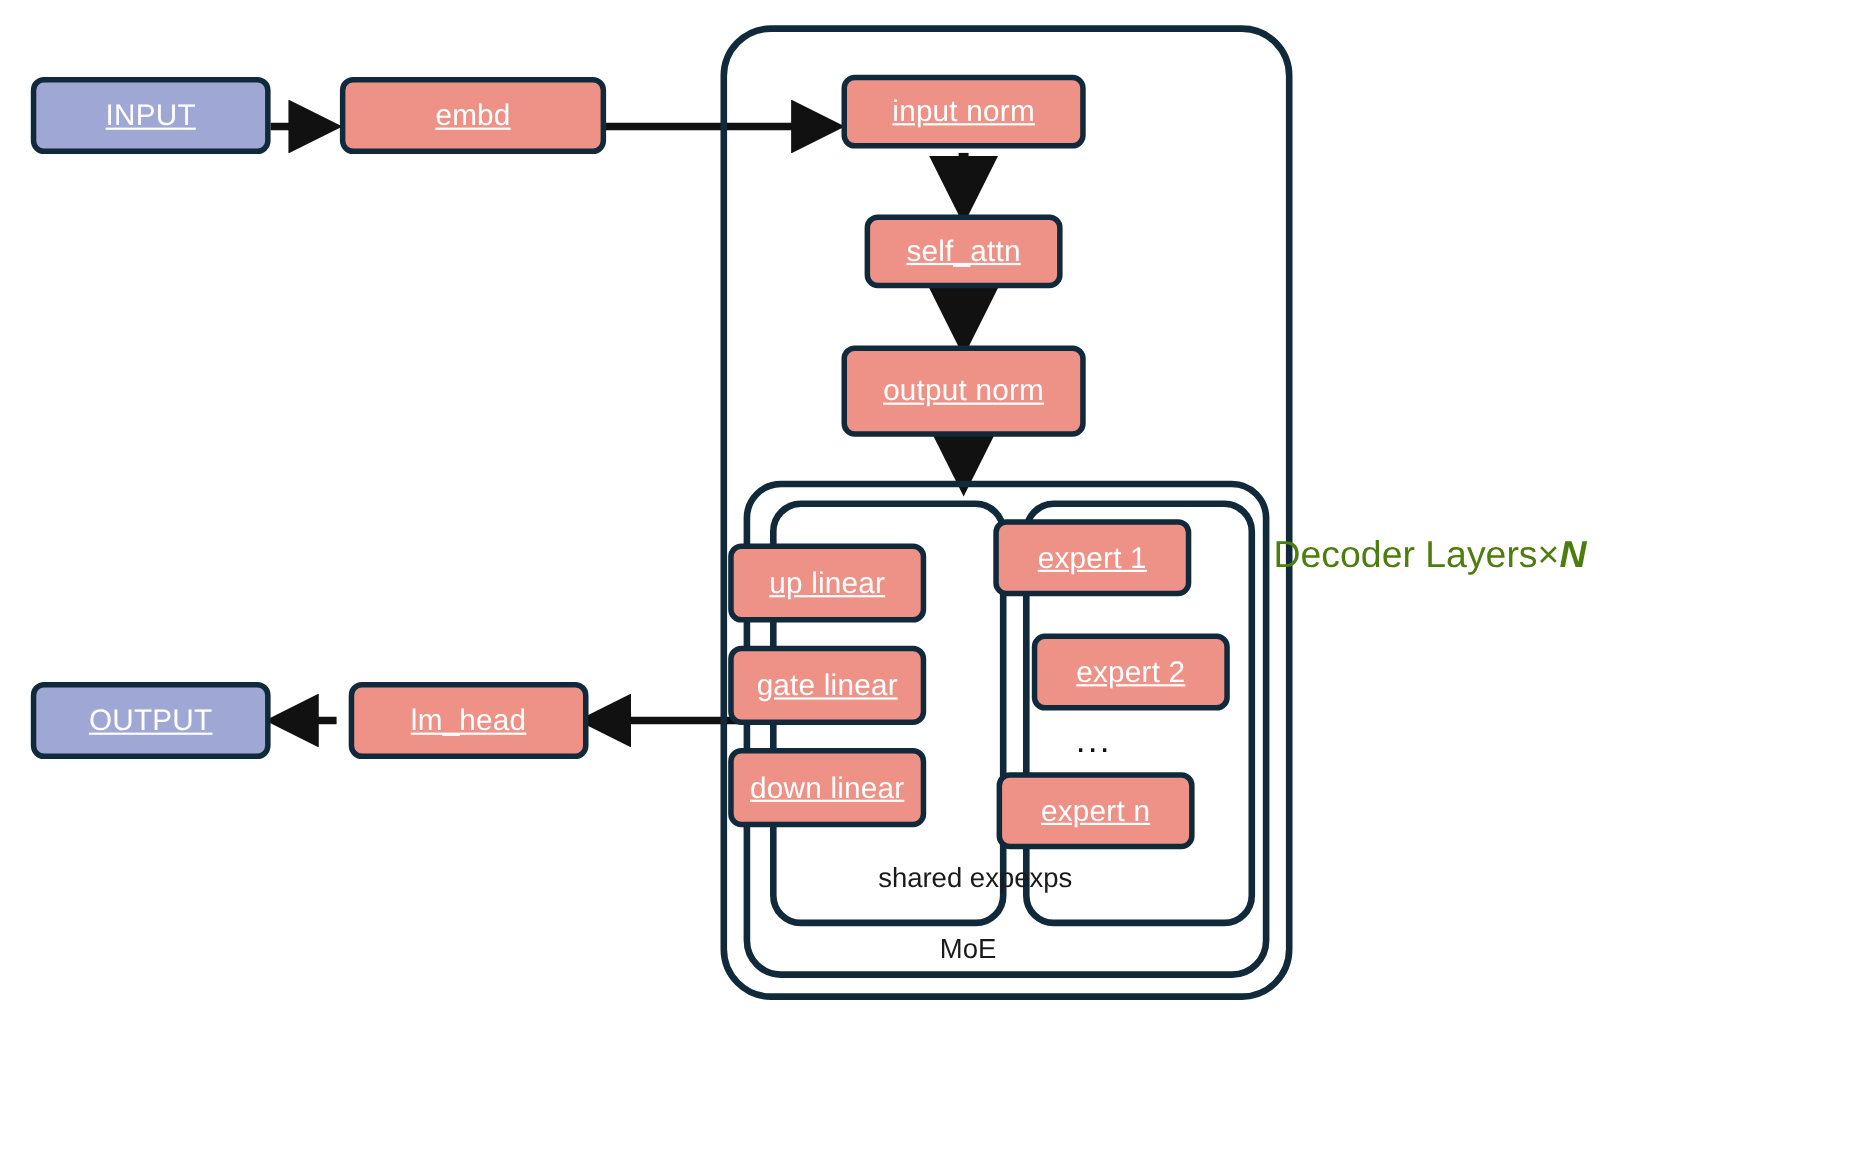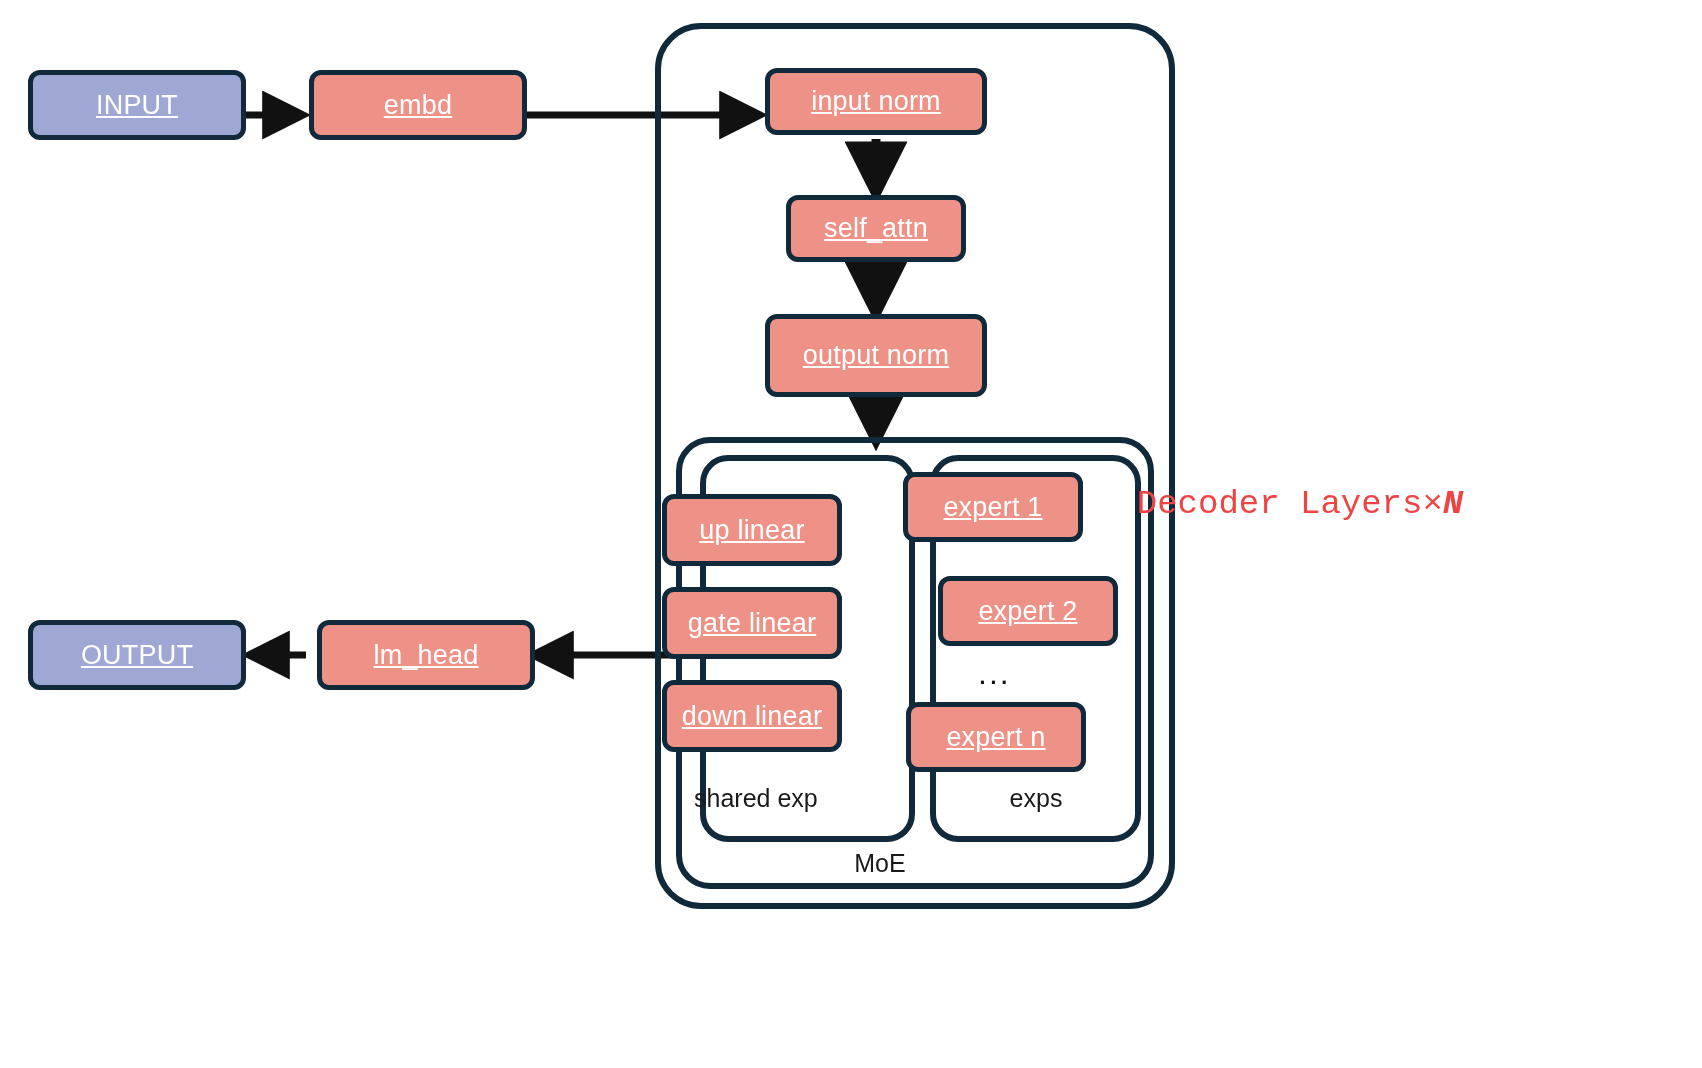--- a/index.html
+++ b/index.html
@@ -57,26 +57,25 @@
   .grouplabel {
     position: absolute;
     color: #1a1a1a;
     font-size: 25px;
     line-height: 1;
     white-space: nowrap;
     z-index: 4;
   }
   .bigcaption {
     position: absolute;
-    color: #ef4444;
+    color: #4d7c0f;
     font-size: 34px;
     line-height: 1;
     white-space: nowrap;
     z-index: 5;
-    font-family: Liberation Mono, monospace;
   }
   .bigcaption .nvar {
     font-style: italic;
     font-weight: bold;
   }
   .ellipsis {
     position: absolute;
     color: #111111;
     font-size: 32px;
     line-height: 1;
@@ -114,21 +113,21 @@
   <div class="group outer" style="left:655px; top:23px; width:520px; height:886px;"></div>
 
   <div class="group moe" style="left:676px; top:437px; width:478px; height:452px;"></div>
 
   <div class="group sub" style="left:700px; top:455px; width:215px; height:387px;"></div>
 
   <div class="group sub" style="left:930px; top:455px; width:211px; height:387px;"></div>
 
   <div class="node blue" style="left:28px; top:70px; width:218px; height:70px;">INPUT</div>
 
-  <div class="node salmon" style="left:309px; top:70px; width:218px; height:70px;">embd</div>
+  <div class="node salmon" style="left:309px; top:70px; width:242px; height:70px;">embd</div>
 
   <div class="node salmon" style="left:765px; top:68px; width:222px; height:67px;">input norm</div>
 
   <div class="node salmon" style="left:786px; top:195px; width:180px; height:67px;">self_attn</div>
 
   <div class="node salmon" style="left:765px; top:314px; width:222px; height:83px;">output norm</div>
 
   <div class="node salmon" style="left:662px; top:494px; width:180px; height:72px;">up linear</div>
 
   <div class="node salmon" style="left:662px; top:587px; width:180px; height:72px;">gate linear</div>
@@ -140,23 +139,23 @@
   <div class="node salmon" style="left:906px; top:576px; width:180px; height:70px;margin-left:32px;">expert 2</div>
 
   <div class="ellipsis" style="left:978px; top:657px;">...</div>
 
   <div class="node salmon" style="left:906px; top:702px; width:180px; height:70px;">expert n</div>
 
   <div class="node salmon" style="left:317px; top:620px; width:218px; height:70px;">lm_head</div>
 
   <div class="node blue" style="left:28px; top:620px; width:218px; height:70px;">OUTPUT</div>
 
-  <div class="grouplabel" style="left:694px; top:786px; width:228px; text-align:left;">shared exp</div>
+  <div class="grouplabel" style="left:694px; top:786px; width:228px; text-align:right;">shared exp</div>
 
-  <div class="grouplabel" style="left:922px; top:786px; width:228px; text-align:center;">exps</div>
+  <div class="grouplabel" style="left:922px; top:786px; width:228px; ">exps</div>
 
   <div class="grouplabel" style="left:766px; top:851px; width:228px; text-align:center;">MoE</div>
 
   <div class="bigcaption" style="left:1300px; top:504px; transform:translate(-50%,-50%);">
     <span>Decoder Layers×</span><span class="nvar">N</span>
   </div>
 
 </div>
 
 </body></html>

